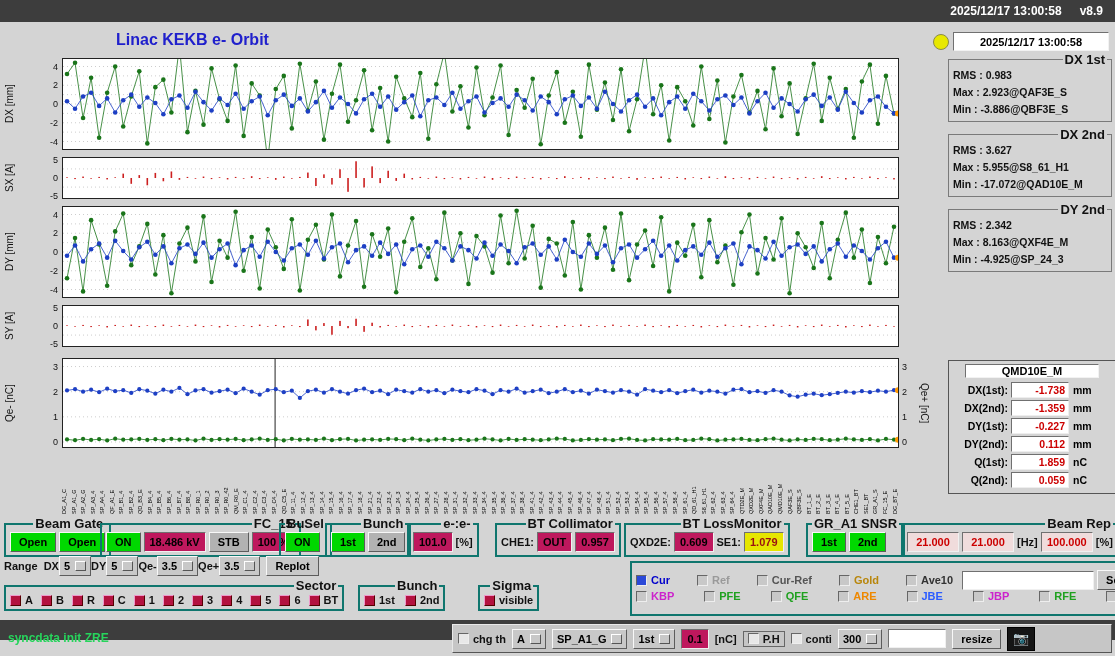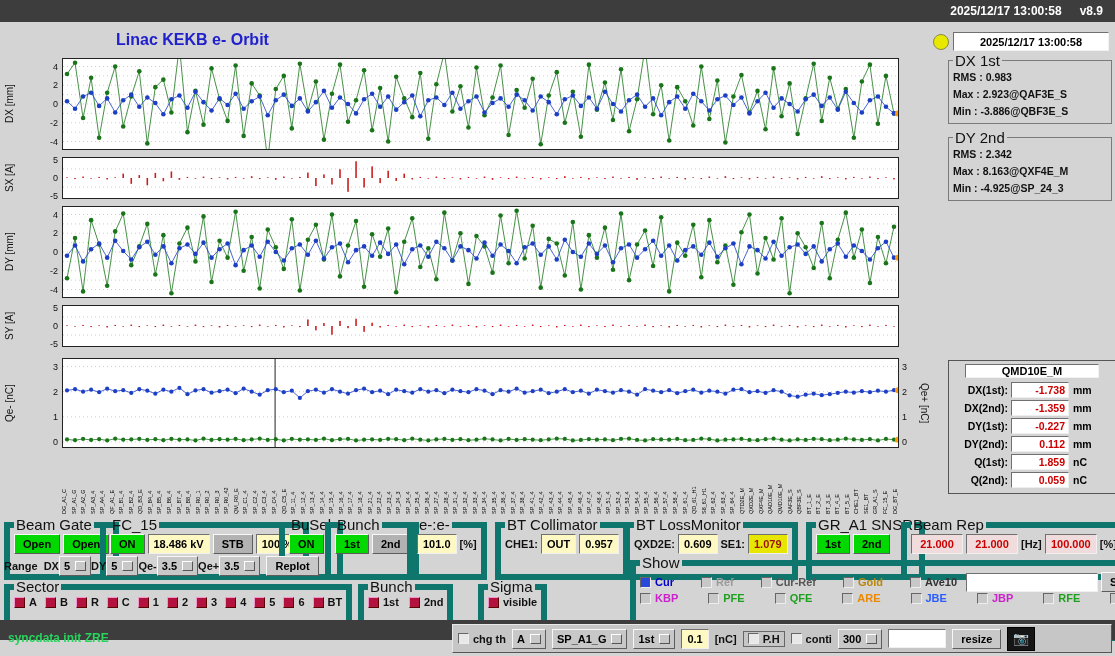--- a/index.html
+++ b/index.html
@@ -16,36 +16,36 @@
   .gutter{width:46px;position:relative;font-size:9px;color:#111;}
   .gutter.right{width:18px;}
   .gutter span{position:absolute;right:4px;transform:translateY(-50%);}
   .gutter.right span{right:auto;left:3px;}
   svg.plot{display:block;background:#fff;border:1px solid #222;}
   .xlabels{position:absolute;left:62px;top:450px;width:837px;height:64px;display:flex;justify-content:space-between;overflow:hidden;}
   .xlabels span{writing-mode:vertical-rl;transform:rotate(180deg);font-size:5.5px;line-height:1;color:#000;}
 
   .stats{position:absolute;left:948px;top:52px;width:164px;}
   .stats fieldset{border:1px solid #7a7a7a;margin:0 0 5px 0;padding:0 4px 3px 4px;overflow:hidden;white-space:nowrap;}
-  legend{font-size:15px;font-weight:normal;padding:0 2px;color:#111;}
+  legend{font-size:13px;font-weight:bold;padding:0 2px;color:#111;text-align:right;}
   .srow{font-size:10.5px;font-weight:bold;line-height:1.62;color:#111;}
 
   .qmd{position:absolute;left:948px;top:360px;width:162px;border:1px solid #555;padding:3px 2px;}
   .qmd-title{margin:0 14px 4px 14px;background:#fff;border:1px solid;border-color:#707070 #f2f2f2 #f2f2f2 #707070;text-align:center;font-weight:bold;font-size:11px;}
   .qrow{display:flex;align-items:center;margin:2px 0;font-size:10.5px;font-weight:bold;}
   .qrow .ql{width:57px;text-align:right;margin-right:3px;}
   .qrow .qv{width:50px;background:#fff;border:1px solid;border-color:#707070 #eee #eee #707070;color:#cc0000;text-align:right;padding:1px 3px;}
   .qrow .qu{margin-left:4px;}
 
-  fieldset.ctl{position:absolute;border:6px solid #0f766e;padding:1px 4px 20px 4px;margin:0;white-space:nowrap;}
+  fieldset.ctl{position:absolute;border:2px solid #0f766e;padding:1px 4px 3px 4px;margin:0;white-space:nowrap;}
   .crow{display:flex;align-items:center;gap:3px;}
   .btn{display:inline-flex;align-items:center;justify-content:center;font-size:11px;font-weight:bold;background:#c8c8c8;border:1px solid;border-color:#f8f8f8 #5c5c5c #5c5c5c #f8f8f8;height:18px;padding:0 8px;color:#000;cursor:default;}
   .btn.green{background:#00d800;}
   .btn.gray2{background:#b2b2b2;}
-  .vbox{display:inline-flex;align-items:center;justify-content:center;background:#fef9c3;border:1px solid;border-color:#707070 #f0f0f0 #f0f0f0 #707070;height:18px;padding:0 5px;font-size:11px;font-weight:bold;}
+  .vbox{display:inline-flex;align-items:center;justify-content:center;background:#be185d;border:1px solid;border-color:#707070 #f0f0f0 #f0f0f0 #707070;height:18px;padding:0 5px;font-size:11px;font-weight:bold;}
   .vbox.yellow{background:#e6e600;color:#991111;}
   .vbox.pink{background:#f0dcdc;color:#cc0000;min-width:40px;}
   .lbl{font-size:11px;font-weight:bold;color:#111;}
   .dd{display:inline-flex;align-items:center;background:#c8c8c8;border:1px solid;border-color:#f8f8f8 #5c5c5c #5c5c5c #f8f8f8;height:18px;padding:0 4px;font-size:11px;font-weight:bold;gap:5px;}
   .dd .sq{width:9px;height:8px;background:#c8c8c8;border:1px solid;border-color:#fff #555 #555 #fff;}
   .chk{width:9px;height:9px;border:1px solid;border-color:#666 #eee #eee #666;background:#c8c8c8;display:inline-block;}
   .chk.red{background:#b3123f;border-color:#e9c #500 #500 #e9c;}
   .chk.blue{background:#2b49d8;}
   .chk.light{background:#e8e8e8;}
   .chkitem{display:inline-flex;align-items:center;gap:4px;font-size:11px;font-weight:bold;color:#111;}
@@ -1100,20 +1100,26 @@
     </div>
 
   <div class="stats" id="stats-boxes">
       <fieldset>
         <legend>DX 1st</legend>
         <div class="srow">RMS : 0.983</div>
         <div class="srow">Max : 2.923@QAF3E_S</div>
         <div class="srow">Min : -3.886@QBF3E_S</div>
       </fieldset>
       <fieldset>
+        <legend>DX 2nd</legend>
+        <div class="srow">RMS : 3.627</div>
+        <div class="srow">Max : 5.955@S8_61_H1</div>
+        <div class="srow">Min : -17.072@QAD10E_M</div>
+      </fieldset>
+      <fieldset>
         <legend>DY 2nd</legend>
         <div class="srow">RMS : 2.342</div>
         <div class="srow">Max : 8.163@QXF4E_M</div>
         <div class="srow">Min : -4.925@SP_24_3</div>
       </fieldset>
     </div>
 
   <div class="qmd">
     <div class="qmd-title">QMD10E_M</div>
     <div id="qmd-rows">

